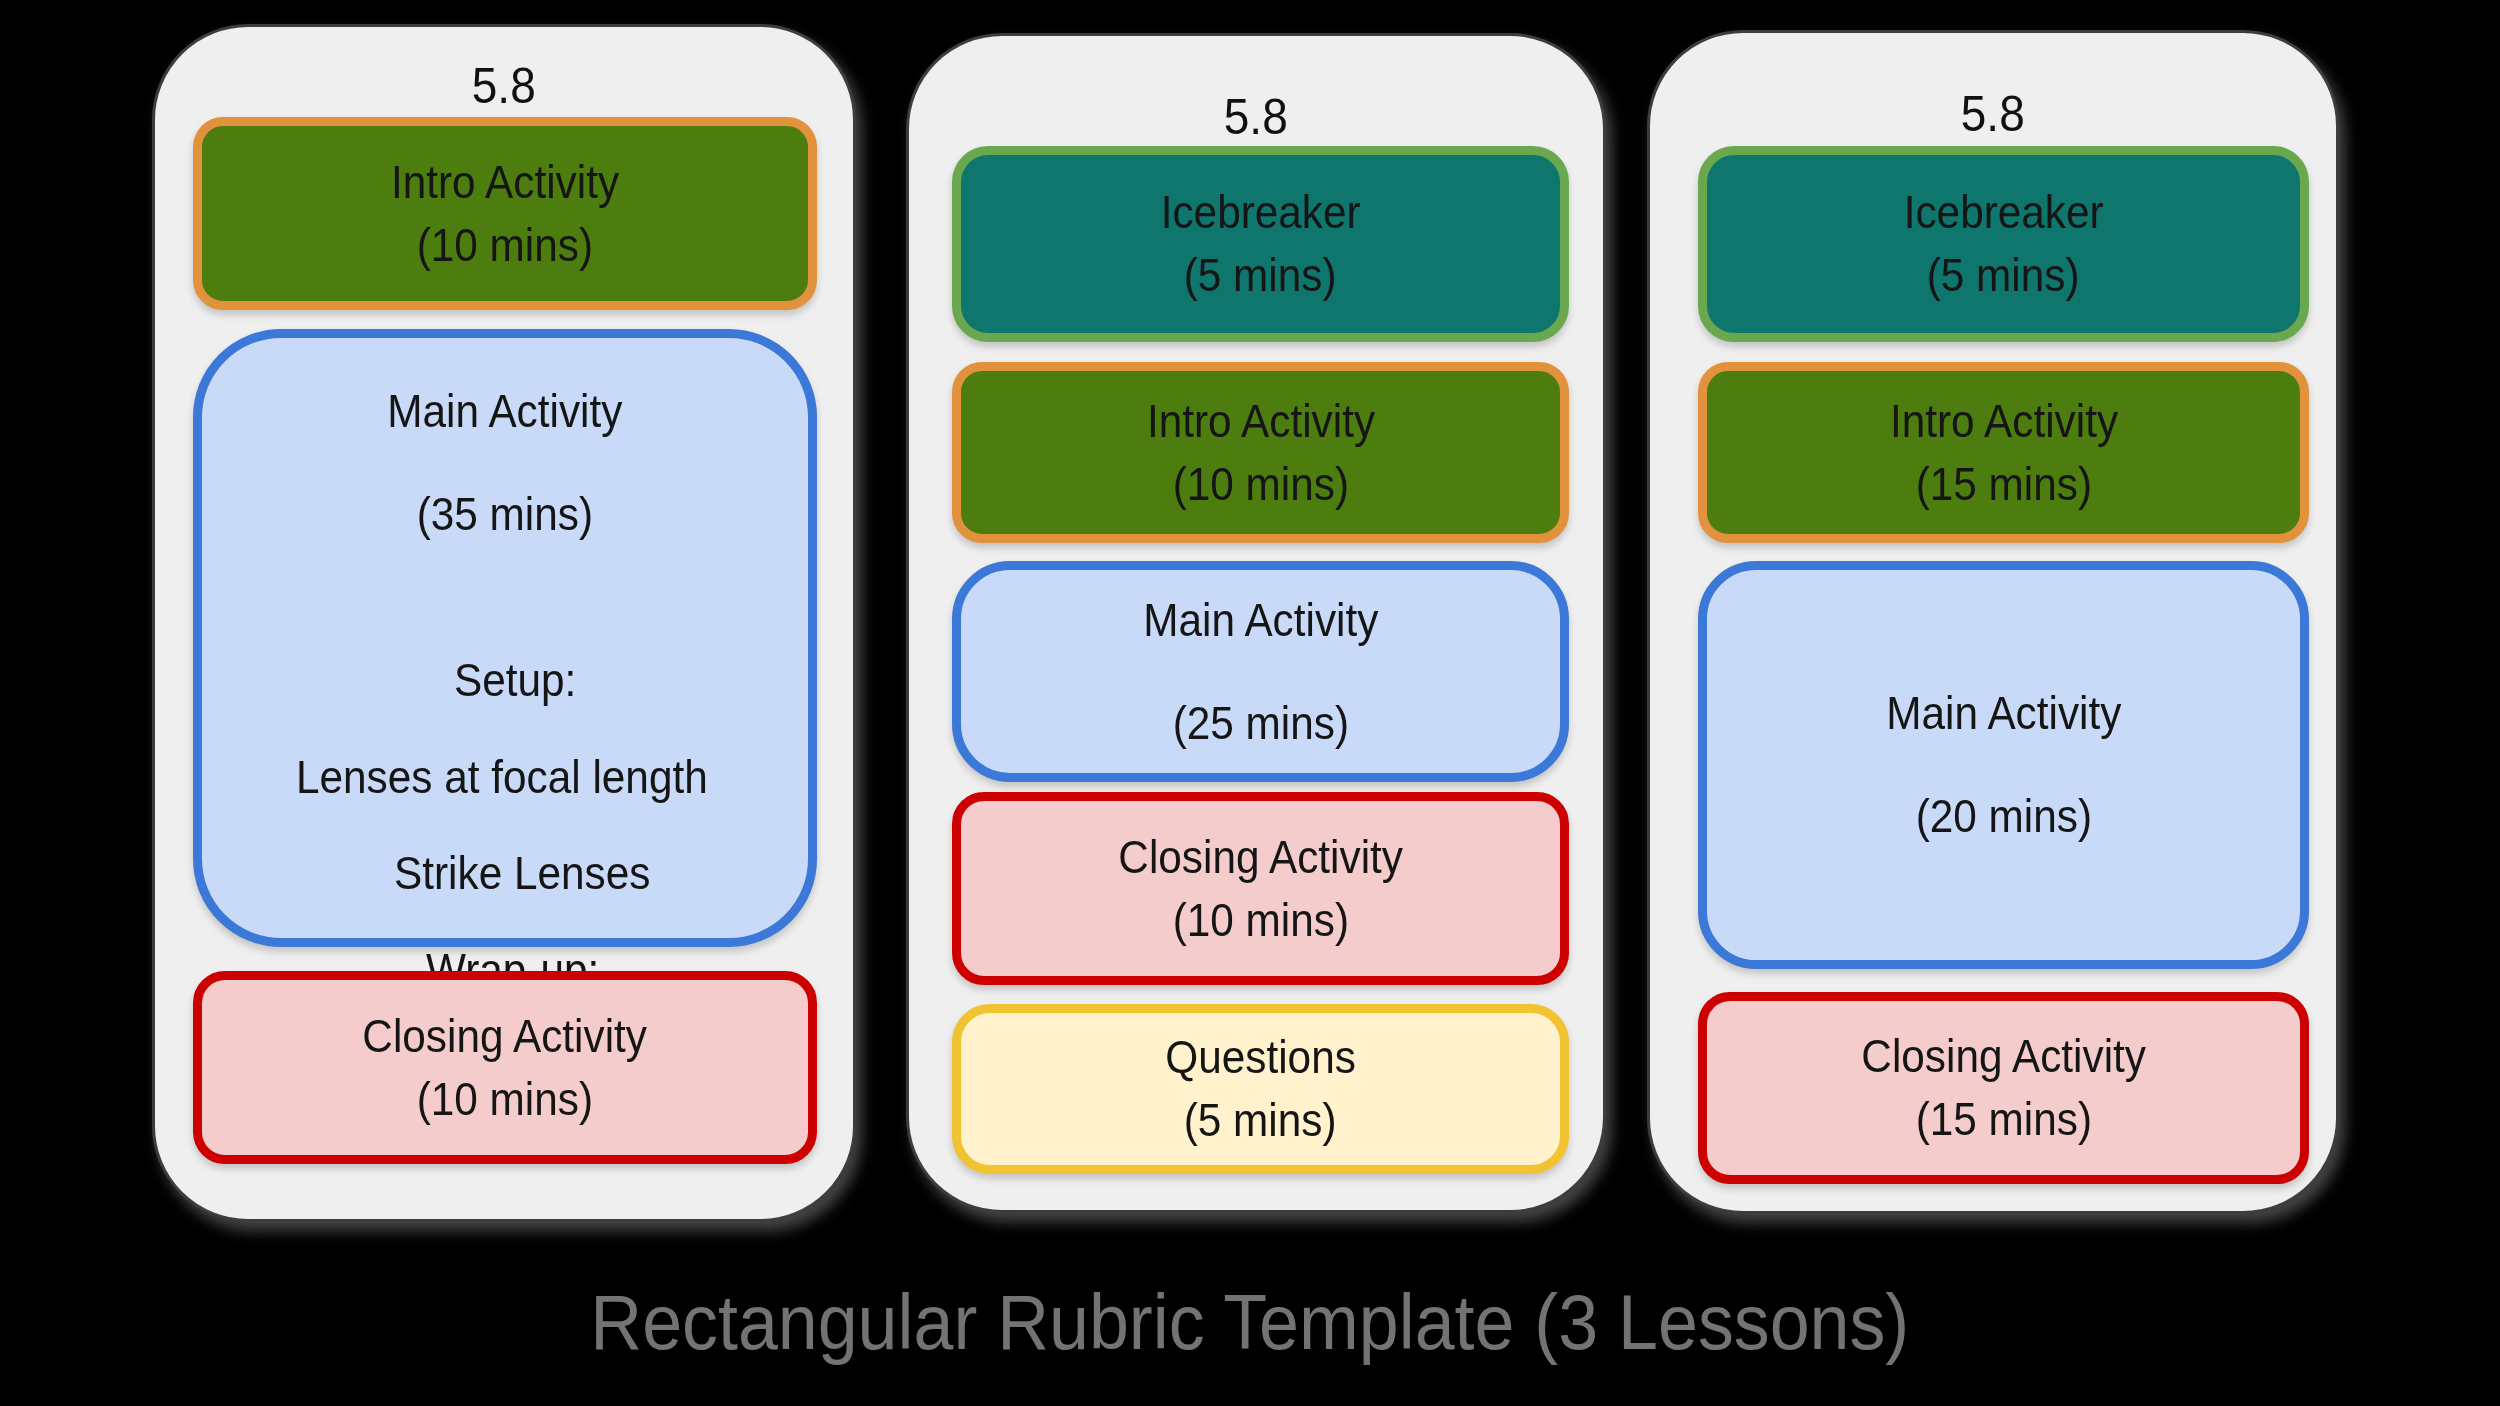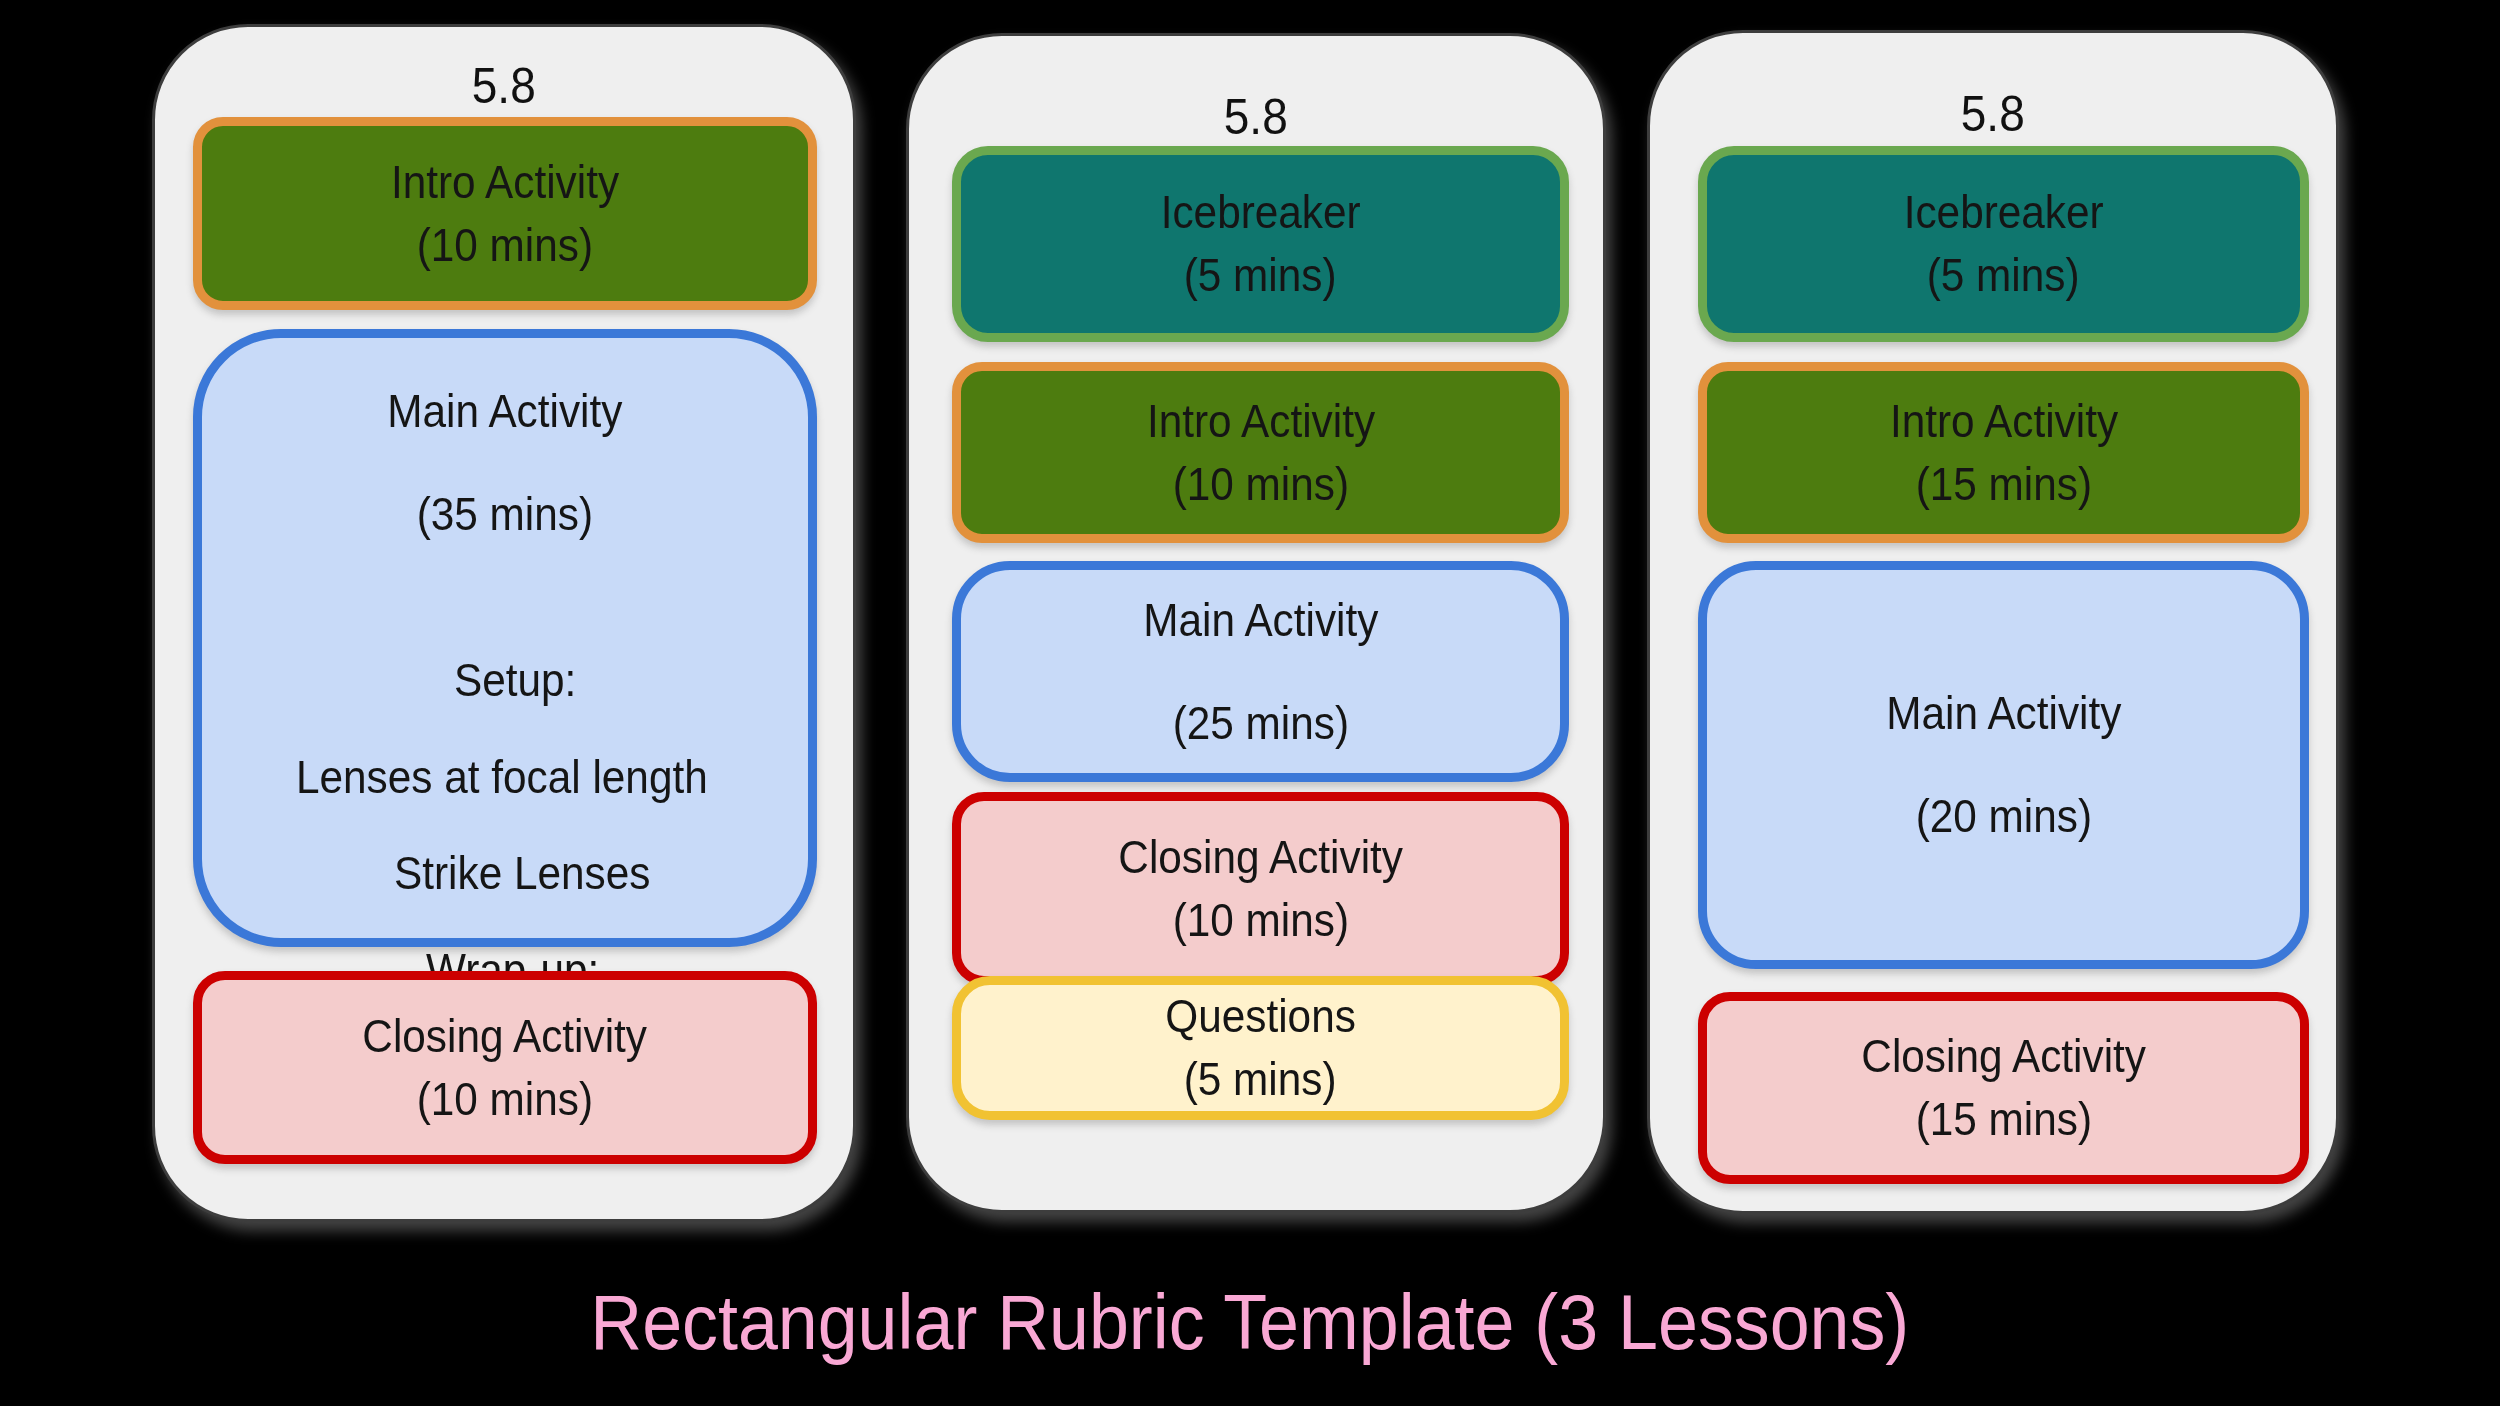--- a/index.html
+++ b/index.html
@@ -39,41 +39,41 @@
   .c1-b1{left:38px;top:90px;width:624px;height:193px;}
   .c1-b2{left:38px;top:302px;width:624px;height:618px;border-radius:88px;
          justify-content:flex-start;padding-top:42px;}
   .c1-b3{left:38px;top:944px;width:624px;height:193px;}
 
   
   .c2-b1{left:43px;top:110px;width:617px;height:196px;}
   .c2-b2{left:43px;top:326px;width:617px;height:181px;}
   .c2-b3{left:43px;top:525px;width:617px;height:221px;}
   .c2-b4{left:43px;top:756px;width:617px;height:193px;}
-  .c2-b5{left:43px;top:940px;width:617px;height:144px;}
+  .c2-b5{left:43px;top:968px;width:617px;height:170px;}
 
   
   .c3-b1{left:48px;top:113px;width:611px;height:196px;}
   .c3-b2{left:48px;top:329px;width:611px;height:181px;}
   .c3-b3{left:48px;top:528px;width:611px;height:408px;}
   .c3-b4{left:48px;top:959px;width:611px;height:192px;}
 
   .line{display:block;}
   .cx{display:inline-block;transform:scaleX(0.92);white-space:pre;}
   .cxl{transform-origin:left center;}
 
   .details{
     margin-top:64px;align-self:stretch;text-align:center;padding-left:30px;
   }
   .dline{margin-bottom:34px;}
   .indent{padding-left:26px;}
 
   .diagram-title{
     position:absolute;left:0;right:0;top:1283px;text-align:center;
-    font-size:78px;line-height:1;color:#f9a8d4;
+    font-size:78px;line-height:1;color:#737373;
   }
 </style>
 </head>
 <body>
 
 <div class="stage">
 
   <div class="card" id="card1">
     <div class="card-header">
       <span class="cx">5.8</span>

